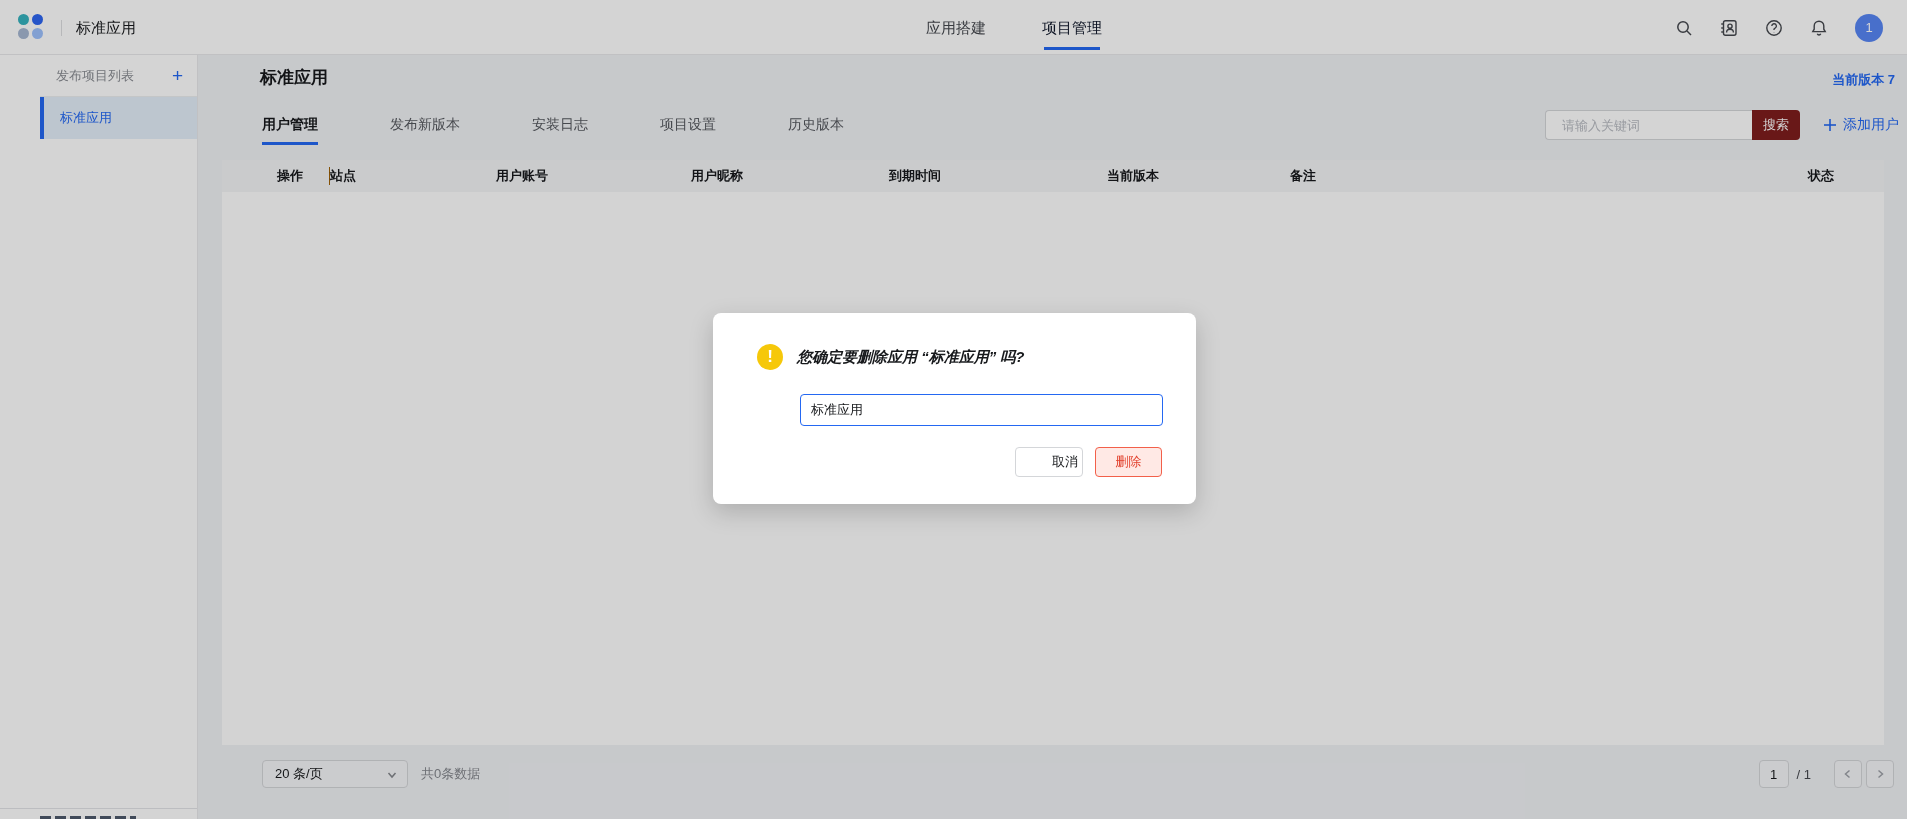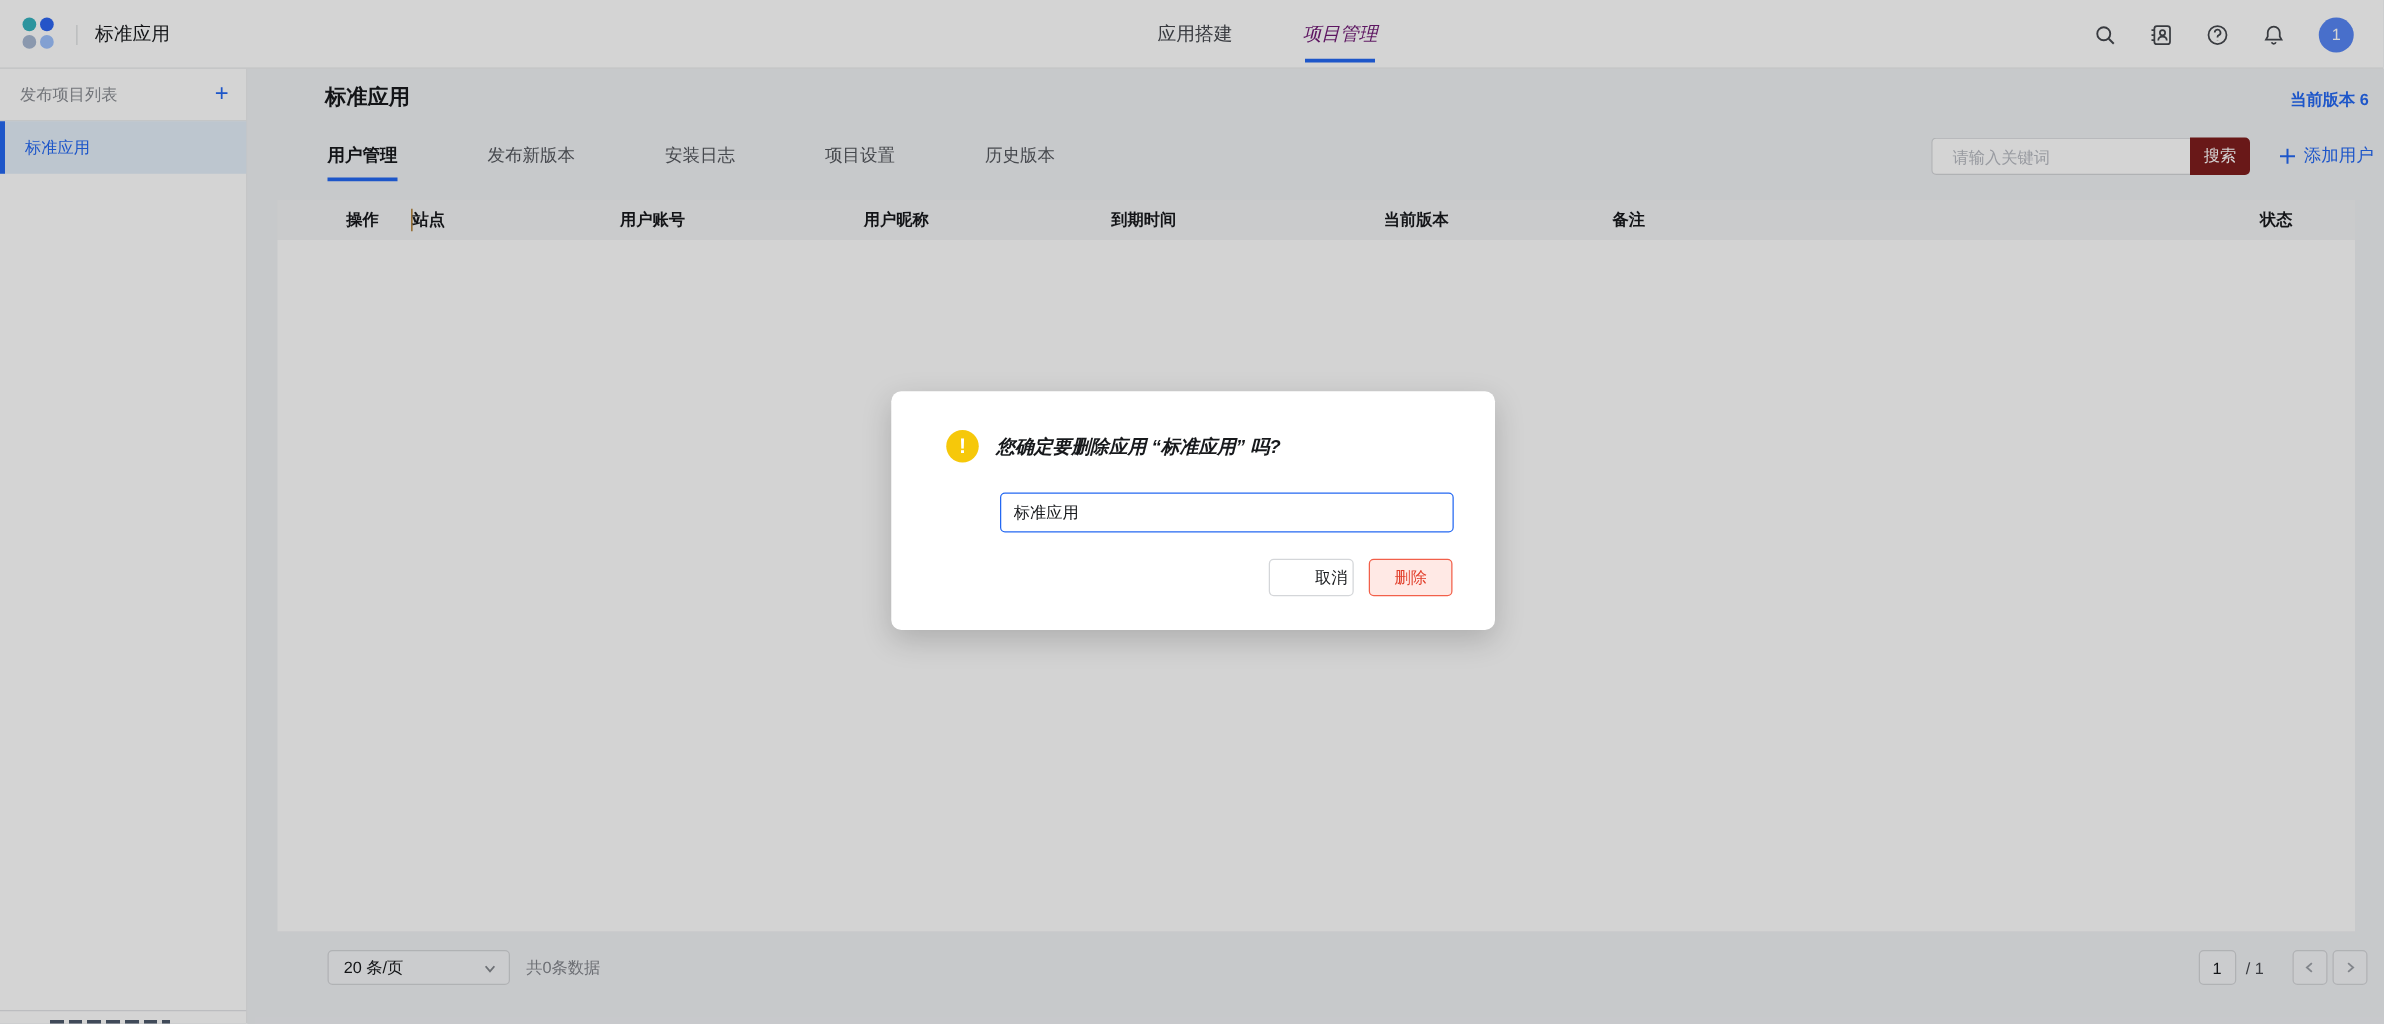--- a/index.html
+++ b/index.html
@@ -15,30 +15,30 @@
     background:#ffffff; border-bottom:1px solid #e8e9eb; z-index:2; }
   .logo { position:absolute; left:18px; top:14px; width:26px; height:26px;
     display:grid; grid-template-columns:11px 11px; grid-template-rows:11px 11px; gap:3px; }
   .logo i { border-radius:50%; display:block; }
   .logo .d1{background:#35b2be;} .logo .d2{background:#2d66f1;}
   .logo .d3{background:#a6b7d2;} .logo .d4{background:#9dc1fd;}
   .topbar-divider { position:absolute; left:61px; top:20px; width:1px; height:16px; background:#dcdee0; }
   .topbar-title { position:absolute; left:76px; top:0; line-height:55px; font-size:15px; color:#17191c; }
   .topnav { position:absolute; left:926px; top:0; height:55px; display:flex; gap:56px; }
   .topnav .nav-item { position:relative; line-height:55px; font-size:15px; color:#45484e; cursor:pointer; }
-  .topnav .nav-item.active { color:#701a75;font-style:italic; }
+  .topnav .nav-item.active { color:#0f172a; }
   .topnav .nav-item.active::after { content:""; position:absolute; left:2px; right:2px; top:47px; height:3px; background:#2468f2; }
   .topbar-right { position:absolute; right:24px; top:0; height:55px; display:flex; align-items:center; gap:27px; }
   .tb-icon { width:18px; height:18px; color:#45484e; display:flex; align-items:center; justify-content:center; cursor:pointer; }
   .tb-icon svg { width:18px; height:18px; }
   .avatar { width:28px; height:28px; border-radius:50%; background:#5786f5; color:#fff;
     display:flex; align-items:center; justify-content:center; font-size:13px; cursor:pointer; }
   
   .sidebar { position:absolute; left:0; top:55px; width:198px; height:764px;
-    background:#ffffff; border-right:1px solid #e8e9eb; z-index:1; }
+    background:#ffffff; border-right:1px solid #e8e9eb; z-index:1;padding-left:40px; }
   .sidebar-header { height:42px; border-bottom:1px solid #eceef0; display:flex; align-items:center;
     padding:0 14px 0 16px; }
   .sidebar-header .label { color:#8a8d93; font-size:13px; flex:1; }
   .plus-btn { color:#2468f2; font-size:19px; line-height:19px; cursor:pointer; font-weight:400; }
   .side-item { position:relative; height:42px; display:flex; align-items:center; padding-left:20px;
     font-size:13px; color:#45484e; cursor:pointer; }
   .side-item.active { background:#e4eef9; color:#2468f2; }
   .side-item.active::before { content:""; position:absolute; left:0; top:0; bottom:0; width:4px; background:#2468f2; }
   .sidebar-footer { position:absolute; left:0; right:0; bottom:0; height:11px; border-top:1px solid #e2e4e7; }
   .cut-marks { position:absolute; left:40px; top:7px; width:96px; height:4px;
@@ -162,21 +162,21 @@
     <div class="side-item active">
       <span>标准应用</span>
     </div>
     <div class="sidebar-footer">
       <div class="cut-marks"></div>
     </div>
   </div>
 
   <div class="main">
     <div class="page-title">标准应用</div>
-    <div class="version-label">当前版本 6</div>
+    <div class="version-label">当前版本 7</div>
 
     <div class="tabs">
       <div class="tab active">用户管理</div>
       <div class="tab">发布新版本</div>
       <div class="tab">安装日志</div>
       <div class="tab">项目设置</div>
       <div class="tab">历史版本</div>
     </div>
 
     <div class="search-row">

